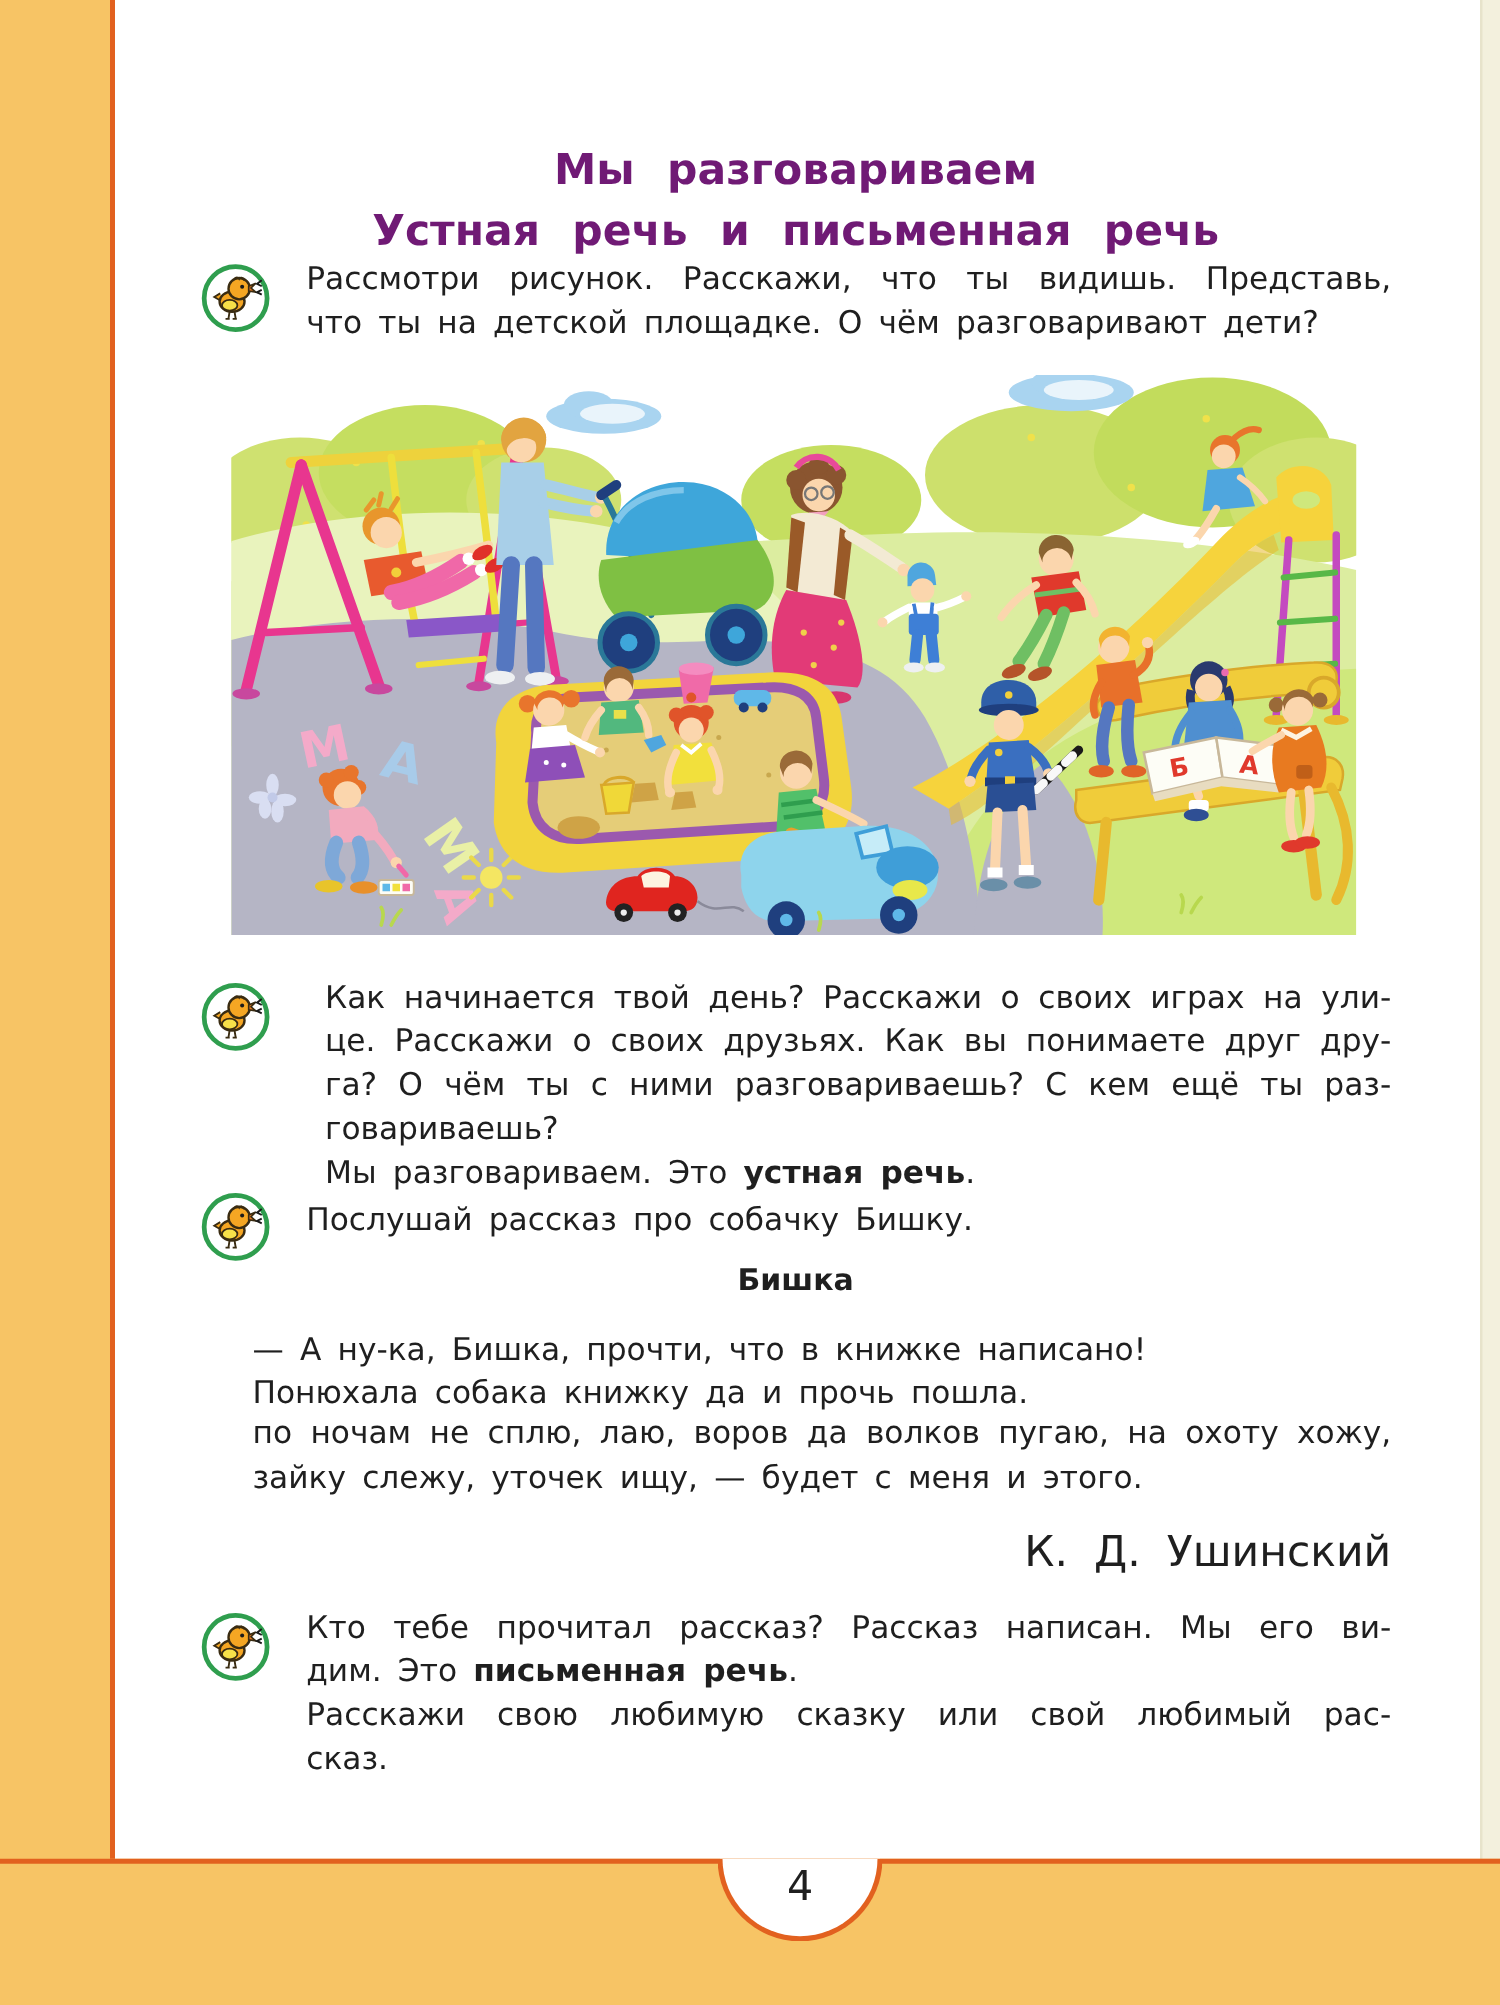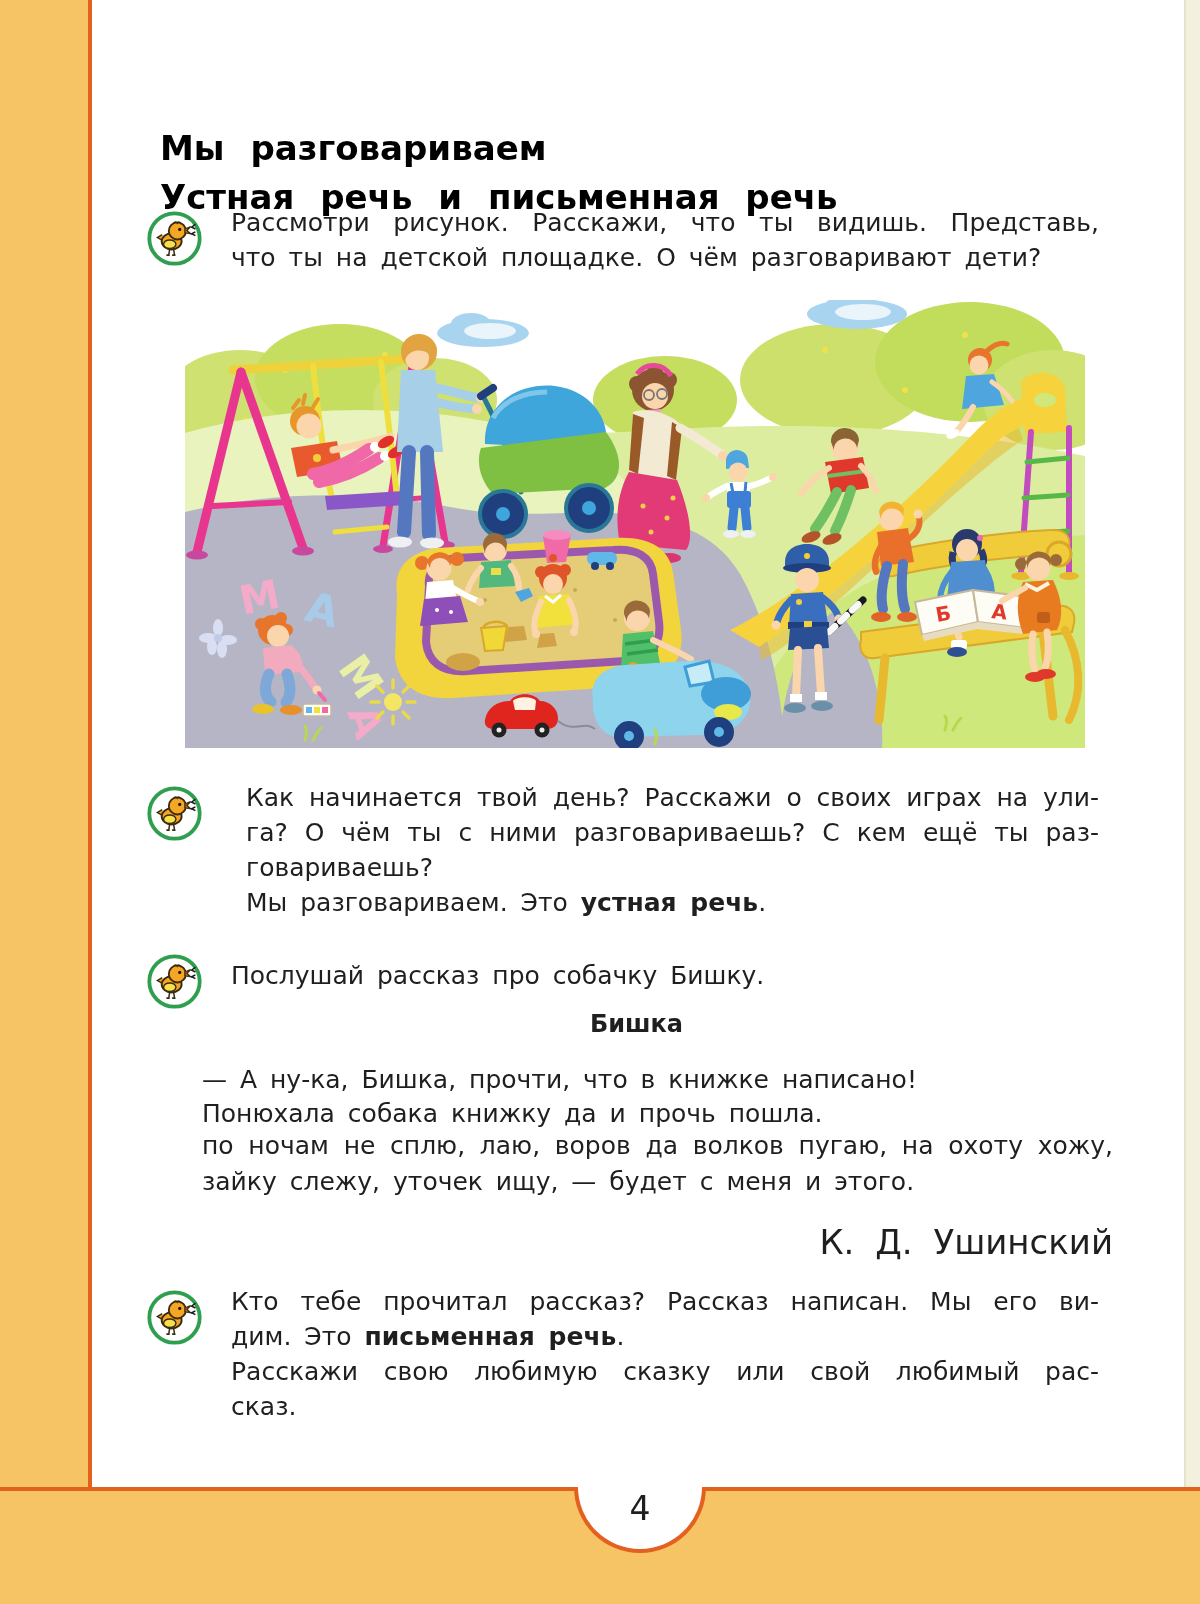--- a/index.html
+++ b/index.html
@@ -11,25 +11,25 @@
   
   .band-left  { position:absolute; left:0; top:0; width:88px; height:1604px; background:#f7c465; z-index:2; }
   .band-left-line { position:absolute; left:88px; top:0; width:4px; height:1604px; background:#e2611f; z-index:2; }
   .strip-right { position:absolute; right:0; top:0; width:14px; height:1604px; background:#f3f0dd; border-left:2px solid #e7e3cb; z-index:1; }
   .band-bottom { position:absolute; left:0; top:1487px; width:1200px; height:117px; background:#f7c465; border-top:4px solid #e2611f; box-sizing:border-box; z-index:3; }
   .notch { position:absolute; left:574px; top:1487px; width:132px; height:66px; background:#fff;
            border:4px solid #e2611f; border-top:none; border-radius:0 0 72px 72px; box-sizing:border-box; z-index:4; }
   .page-num { position:absolute; left:574px; top:1489px; width:132px; text-align:center; font-size:33px; color:#1f1f1f; z-index:5; }
 
   
-  .title { position:absolute; left:160px; top:124px; width:953px; 
-           color:#000000; font-weight:bold; font-size:34px; line-height:49px; word-spacing:14px; }
+  .title { position:absolute; left:160px; top:112px; width:953px; text-align:center;
+           color:#701a75; font-weight:bold; font-size:34px; line-height:49px; word-spacing:14px; }
 
   
-  .task { position:absolute; left:146px; width:953px; display:flex; align-items:flex-start; }
+  .task { position:absolute; left:160px; width:953px; display:flex; align-items:flex-start; }
   .ticon { width:57px; height:57px; flex:none; margin-right:28px; margin-top:5px; }
   .ttext { flex:1; font-size:25px; line-height:35px; word-spacing:5px; }
   .jline { text-align:justify; text-align-last:justify; }
   .t3pad { padding-top:10px; }
   b { font-weight:bold; }
 
   
   .story-title { position:absolute; left:160px; top:1010px; width:953px; text-align:center; font-weight:bold; font-size:24px; }
   .sp { position:absolute; left:160px; width:953px; font-size:25px; line-height:35px; word-spacing:5px; text-indent:42px; }
   .sp3 { line-height:36px; }
@@ -476,20 +476,21 @@
         <circle cx="33" cy="22" r="9" fill="#f5a623" stroke="#3a2c12" stroke-width="2"></circle>
         <path d="M29,14 q2,-3 4,0 q2,-3 4,1" fill="none" stroke="#3a2c12" stroke-width="1.5"></path>
         <circle cx="35.5" cy="20.5" r="1.7" fill="#1a1a1a"></circle>
         <path d="M41,20 L47,17.5 L43,21.5 L47,25 L41,24 Z" fill="#e8761e" stroke="#3a2c12" stroke-width="1.4"></path>
         <path d="M52,15 l-4,3 l4,2 M52,23 l-4,2 l4,2" fill="none" stroke="#1a1a1a" stroke-width="1.6"></path>
         <path d="M25,41 L24,47 M29,41 L30,47 M21.5,47.5 L25,47.5 M27.5,47.5 L31,47.5" fill="none" stroke="#3a2c12" stroke-width="1.6"></path>
       </svg>
     </div>
     <div class="ttext">
       <div class="jline">Как начинается твой день? Расскажи о своих играх на ули-</div>
+      <div class="jline">це. Расскажи о своих друзьях. Как вы понимаете друг дру-</div>
       <div class="jline">га? О чём ты с ними разговариваешь? С кем ещё ты раз-</div>
       <div>говариваешь?</div>
       <div><span>Мы разговариваем. Это</span> <b>устная речь</b><span>.</span></div>
     </div>
   </div>
 
   <div class="task" style="top:948px;">
     <div class="ticon">
       <svg viewBox="0 0 60 60" width="57" height="57">
         <circle cx="30" cy="30" r="26.5" fill="#fff" stroke="#2f9e4e" stroke-width="4"></circle>

